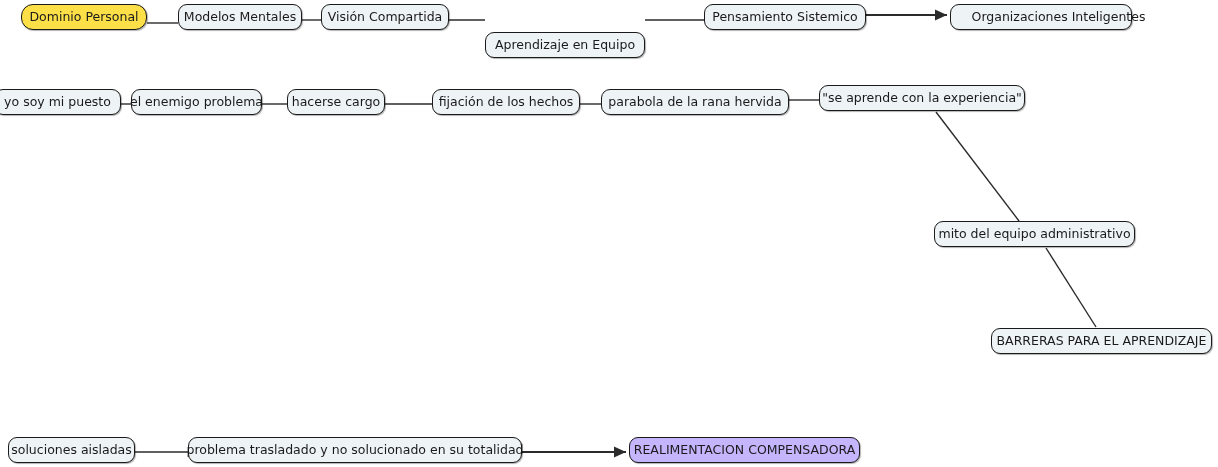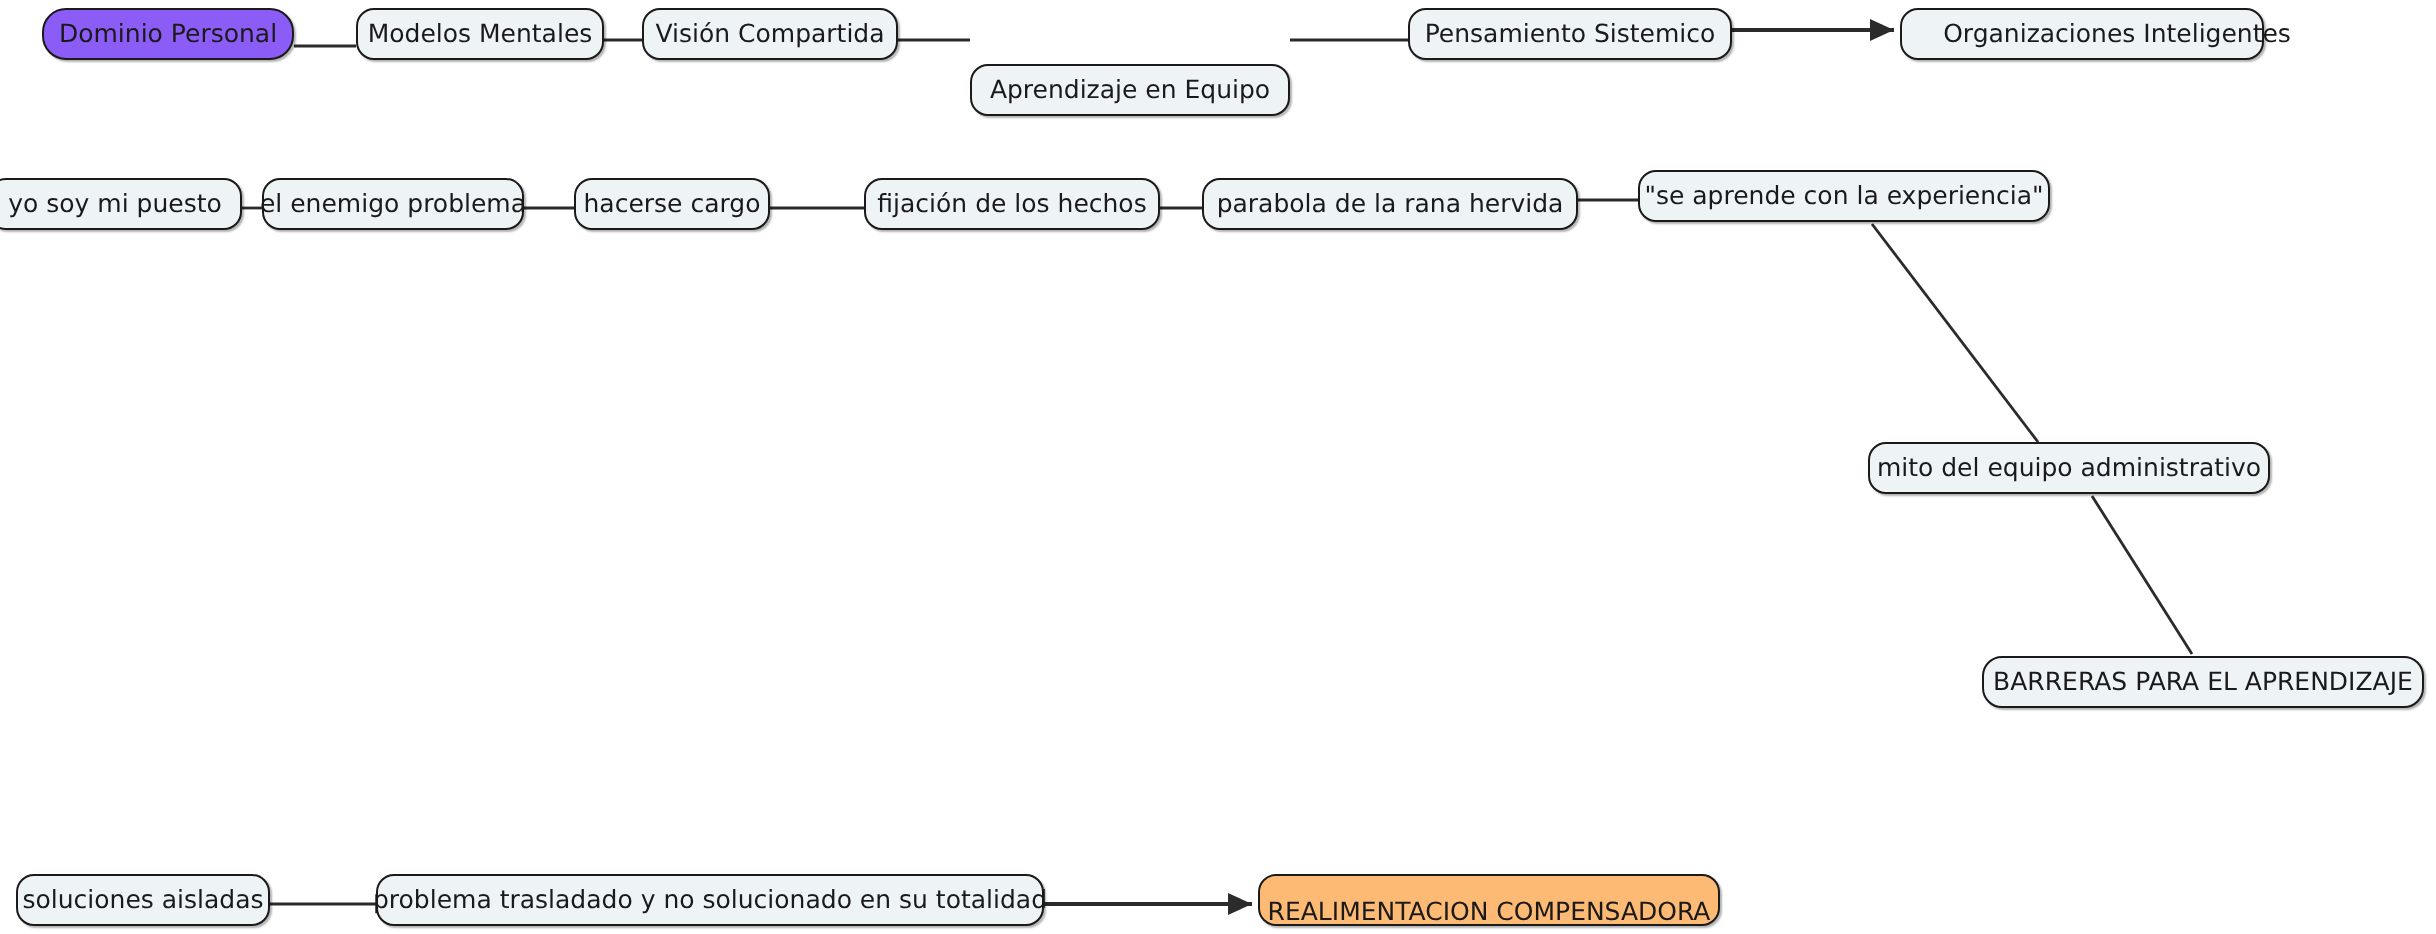--- a/index.html
+++ b/index.html
@@ -63,21 +63,21 @@
       <line x1="385" y1="104" x2="432" y2="104" stroke="#2b2b2b" stroke-width="1.4"></line>
       <line x1="580" y1="104" x2="601" y2="104" stroke="#2b2b2b" stroke-width="1.4"></line>
       <line x1="789" y1="100" x2="819" y2="100" stroke="#2b2b2b" stroke-width="1.4"></line>
       <line x1="936" y1="112" x2="1019" y2="221" stroke="#2b2b2b" stroke-width="1.4"></line>
       <line x1="1046" y1="248" x2="1096" y2="327" stroke="#2b2b2b" stroke-width="1.4"></line>
       <line x1="135" y1="452" x2="188" y2="452" stroke="#2b2b2b" stroke-width="1.4"></line>
       <line x1="522" y1="452" x2="626" y2="452" stroke="#2b2b2b" stroke-width="2"></line>
       <polygon points="626,452 614,457.5 614,446.5" fill="#2b2b2b"></polygon>
     </svg>
   <div id="node-layer">
-      <div class="node" style="left: 21px; top: 4px; width: 126px; height: 26px; background: #8b5cf6; border-color: rgb(26, 26, 26); border-radius: 12px;">
+      <div class="node" style="left: 21px; top: 4px; width: 126px; height: 26px; background: #fde047; border-color: rgb(26, 26, 26); border-radius: 12px;">
         <span class="node-label">Dominio Personal</span>
       </div>
       <div class="node" style="left: 178px; top: 4px; width: 124px; height: 26px; background: rgb(238, 243, 245); border-color: rgb(26, 26, 26);">
         <span class="node-label">Modelos Mentales</span>
       </div>
       <div class="node" style="left: 321px; top: 4px; width: 128px; height: 26px; background: rgb(238, 243, 245); border-color: rgb(26, 26, 26);">
         <span class="node-label">Visión Compartida</span>
       </div>
       <div class="node" style="left: 485px; top: 4px; width: 160px; height: 26px; background: rgb(238, 243, 245); border-color: rgb(26, 26, 26); margin-top: 28px;">
         <span class="node-label">Aprendizaje en Equipo</span>
@@ -102,26 +102,26 @@
       </div>
       <div class="node" style="left: 601px; top: 89px; width: 188px; height: 26px; background: rgb(238, 243, 245); border-color: rgb(26, 26, 26);">
         <span class="node-label">parabola de la rana hervida</span>
       </div>
       <div class="node" style="left: 819px; top: 85px; width: 206px; height: 26px; background: rgb(238, 243, 245); border-color: rgb(26, 26, 26);">
         <span class="node-label">"se aprende con la experiencia"</span>
       </div>
       <div class="node" style="left: 934px; top: 221px; width: 201px; height: 26px; background: rgb(238, 243, 245); border-color: rgb(26, 26, 26);">
         <span class="node-label">mito del equipo administrativo</span>
       </div>
-      <div class="node" style="left: 991px; top: 328px; width: 221px; height: 26px; background: rgb(238, 243, 245); border-color: rgb(26, 26, 26); border-radius: 10px;">
+      <div class="node" style="left: 991px; top: 328px; width: 221px; height: 26px; background: rgb(238, 243, 245); border-color: rgb(26, 26, 26);">
         <span class="node-label">BARRERAS PARA EL APRENDIZAJE</span>
       </div>
       <div class="node" style="left: 8px; top: 437px; width: 127px; height: 26px; background: rgb(238, 243, 245); border-color: rgb(26, 26, 26);">
         <span class="node-label">soluciones aisladas</span>
       </div>
       <div class="node" style="left: 188px; top: 437px; width: 334px; height: 26px; background: rgb(238, 243, 245); border-color: rgb(26, 26, 26);">
         <span class="node-label">problema trasladado y no solucionado en su totalidad</span>
       </div>
-      <div class="node" style="left: 629px; top: 437px; width: 231px; height: 26px; background: #fdba74; border-color: rgb(26, 26, 26); align-items: flex-end;">
+      <div class="node" style="left: 629px; top: 437px; width: 231px; height: 26px; background: #c4b5fd; border-color: rgb(26, 26, 26);">
         <span class="node-label">REALIMENTACION COMPENSADORA</span>
       </div>
     </div>
 </div>
 
 </body></html>

